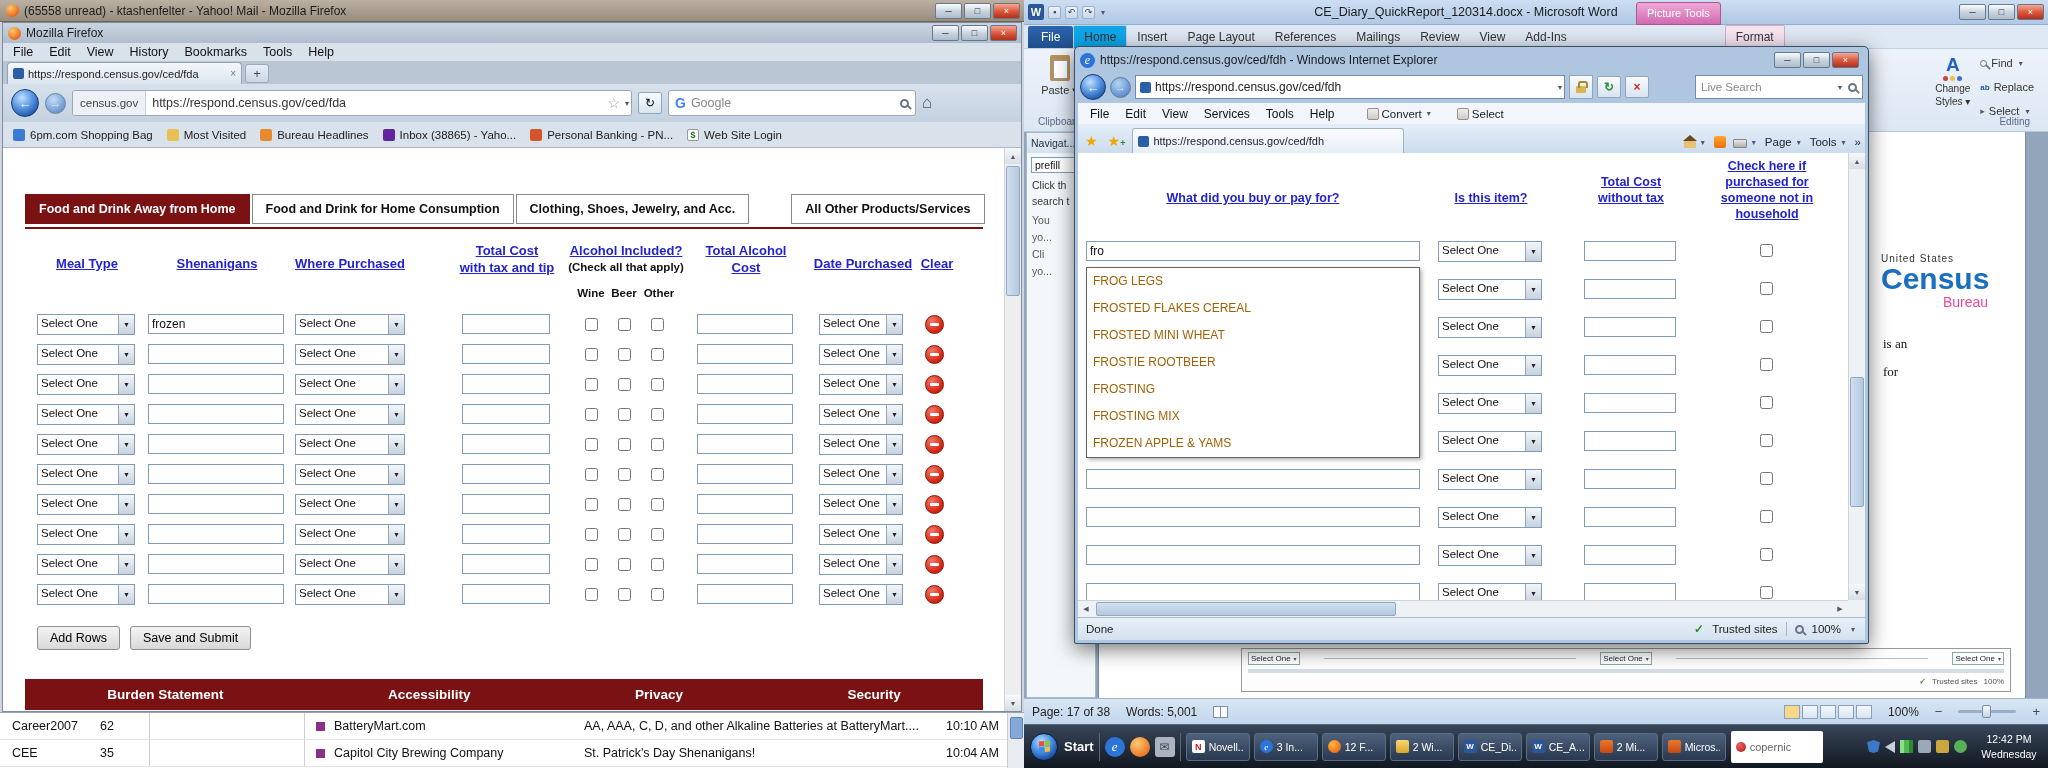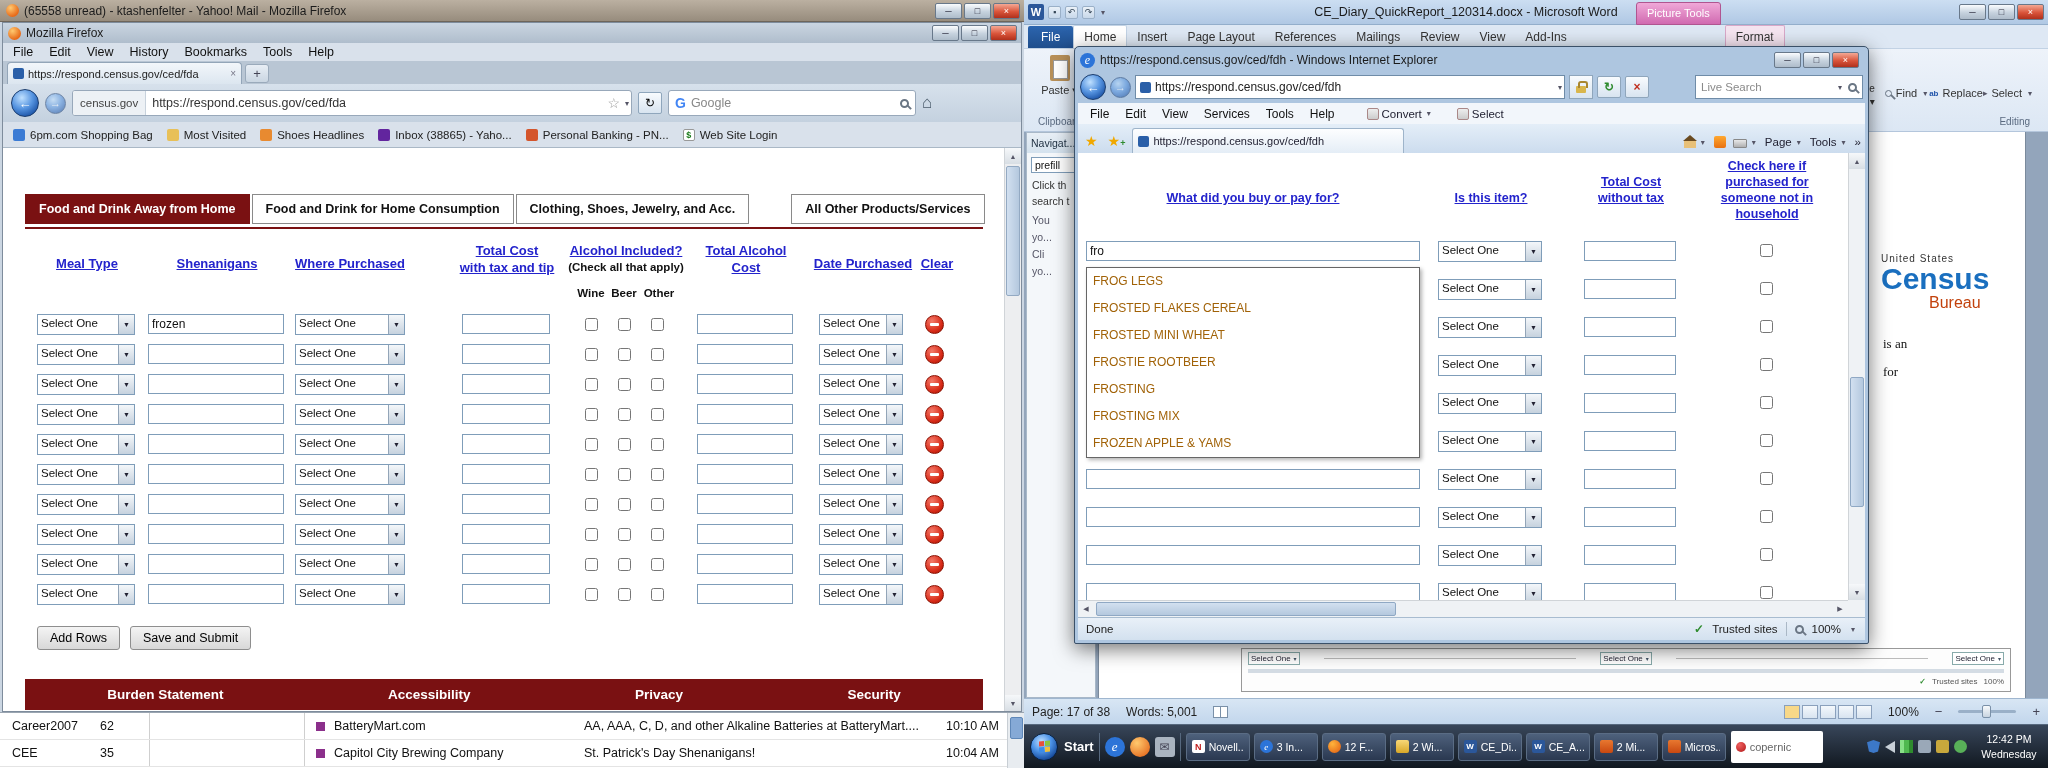--- a/index.html
+++ b/index.html
@@ -99,50 +99,50 @@
 .wordwin{position:absolute;left:0;top:0;width:1024px;height:724px;background:#BCD2EA;display:flex;flex-direction:column}
 .word-titlebar{height:25px;background:linear-gradient(#CCDEF2,#B0C8E4);border-bottom:1px solid #93AECB;display:flex;align-items:center;position:relative;padding-left:4px;gap:4px}
 .qat{display:flex;align-items:center;gap:4px;font-size:10px;color:#335}
 .wordico{width:16px;height:16px;background:#2B579A;color:#fff;font-weight:bold;font-size:11px;display:flex;align-items:center;justify-content:center;border-radius:2px}
 .qico{width:13px;height:13px;background:linear-gradient(#EAF1F8,#C8D8EA);border:1px solid #9AB0C8;border-radius:2px;display:flex;align-items:center;justify-content:center;font-size:9px;color:#345}
 .word-title{position:absolute;left:120px;right:260px;text-align:center;font-size:12.5px;color:#1a1a1a;white-space:nowrap;overflow:hidden;pointer-events:none}
 .ptools{position:absolute;left:612px;top:2px;height:23px;padding:4px 10px;background:linear-gradient(#F0A8D8,#D06AB0);border:1px solid #B05590;border-radius:3px 3px 0 0;font-size:11px;color:#fff;white-space:nowrap}
 .ribbon-tabs{height:24px;background:#DEE8F4;border-bottom:1px solid #C2D2E4;display:flex;align-items:flex-end;padding-left:4px;font-size:12px;color:#333}
 .rtab{padding:4px 10px;white-space:nowrap}
 .rtab.file{background:linear-gradient(#2C65AF,#1F4E8C);color:#fff;border-radius:2px 2px 0 0;padding:4px 13px}
-.rtab.on{background:#ffffff;border:1px solid #C2D2E4;border-bottom:none;border-radius:2px 2px 0 0}
+.rtab.on{background:#0ea5e9;border:1px solid #C2D2E4;border-bottom:none;border-radius:2px 2px 0 0}
 .rtab.fmt{margin-left:148px;background:#F5E4F0;border:1px solid #D8A8C8;border-bottom:none;border-radius:2px 2px 0 0}
 .ribbon-body{height:83px;background:linear-gradient(#EEF3FA,#DCE7F4);border-bottom:1px solid #B4C6DC;position:relative}
 .grp-clip{position:absolute;left:4px;top:2px;width:64px;height:78px;border-right:1px solid #C8D6E6;display:flex;flex-direction:column;align-items:center;padding-top:4px}
 .paste-ico{width:20px;height:26px;background:#B89058;border-radius:2px;position:relative}
 .paste-ico::after{content:"";position:absolute;left:3px;top:5px;width:13px;height:17px;background:#fff;border:1px solid #999}
 .paste-lbl{font-size:11px;color:#333;margin-top:3px}
 .grp-lbl{font-size:10px;color:#5A6A80;margin-top:auto;padding-bottom:2px}
 .grp-edit{position:absolute;right:14px;top:2px;height:78px;display:flex;gap:10px}
 .chstyles{display:flex;flex-direction:column;align-items:center;padding-top:4px}
 .cs-ico{font-size:19px;font-weight:bold;color:#2060C0;line-height:1}
 .cs-dots{display:flex;gap:2px;margin:2px 0}
 .cs-dots i{width:5px;height:5px;border-radius:50%;display:block}
 .cs-lbl{font-size:10px;color:#333;text-align:center;line-height:1.25}
-.edit-stack{display:flex;gap:0;padding-top:6px}
+.edit-stack{display:flex;flex-direction:column;gap:12px;padding-top:6px}
 .erow{display:flex;align-items:center;gap:4px;font-size:11px;color:#333}
 .mag.small{width:7px;height:7px;border-width:1.5px}
 .ab{font-size:8px;color:#2255AA;font-weight:bold}
 .editlbl{position:absolute;bottom:2px;right:18px;font-size:10px;color:#5A6A80}
 .doc-area{flex:1;position:relative;background:#93A5BB;overflow:hidden}
 .navpane{position:absolute;left:2px;top:0;bottom:0;width:70px;background:#F4F7FA;border:1px solid #A8B8C8;overflow:hidden}
 .np-head{height:20px;background:linear-gradient(#E8EFF6,#D4E2EE);display:flex;align-items:center;justify-content:space-between;padding:0 4px;font-size:10.5px;color:#234}
 .np-search{width:56px;height:16px;font-size:10.5px;margin:4px 0 4px 4px}
 .np-line{font-size:10.5px;color:#333;padding:2px 5px;white-space:nowrap}
 .np-it{font-size:10.5px;color:#556;padding:5px 5px 0;white-space:nowrap}
 .docpage{position:absolute;left:74px;right:22px;top:0;bottom:0;background:#fff;border-left:1px solid #7A8A9C;border-right:1px solid #7A8A9C}
 .census-logo{position:absolute;left:782px;top:121px;width:132px}
 .cl-top{font-size:10px;color:#333;letter-spacing:1px}
 .cl-main{font-size:30px;font-weight:bold;color:#1A6FBF;line-height:1}
-.cl-sub{font-size:16px;color:#c2410c;margin-left:48px}
+.cl-sub{font-size:14px;color:#ec4899;margin-left:62px}
 .docfrag{position:absolute;left:784px;font-size:13px;color:#111;font-family:"Liberation Serif",serif}
 .f1{top:204px}.f2{top:232px}
 .embed{position:absolute;left:142px;top:516px;width:770px;height:44px;border:1px solid #999;background:#FDFDFD;padding:3px 6px;overflow:hidden}
 .em-row{display:flex;align-items:center;gap:24px}
 .msel{display:inline-flex;height:13px;font-size:8px;border:1px solid #8AA;background:#fff;align-items:center;padding:0 2px;gap:3px;color:#223}
 .msel .ea{font-size:6px;color:#456}
 .em-line{flex:1;height:1px;background:#BBB}
 .em-bar{height:4px;background:#D4DCE4;margin:4px 0}
 .em-status{display:flex;align-items:center;gap:6px;font-size:8px;color:#555;justify-content:flex-end}
 .word-status{height:26px;background:linear-gradient(#D8E6F4,#C2D6EC);border-top:1px solid #9FB6CF;display:flex;align-items:center;gap:16px;padding:0 8px;font-size:12px;color:#222}
@@ -309,21 +309,21 @@
             <span>6pm.com Shopping Bag</span>
           </span>
 
           <span class="bm">
             <span class="bm-ico i-folder"></span>
             <span>Most Visited</span>
           </span>
 
           <span class="bm">
             <span class="bm-ico i-feed"></span>
-            <span>Shoes Headlines</span>
+            <span>Bureau Headlines</span>
           </span>
 
           <span class="bm">
             <span class="bm-ico i-yahoo"></span>
             <span>Inbox (38865) - Yaho...</span>
           </span>
 
           <span class="bm">
             <span class="bm-ico i-bank"></span>
             <span>Personal Banking - PN...</span>

